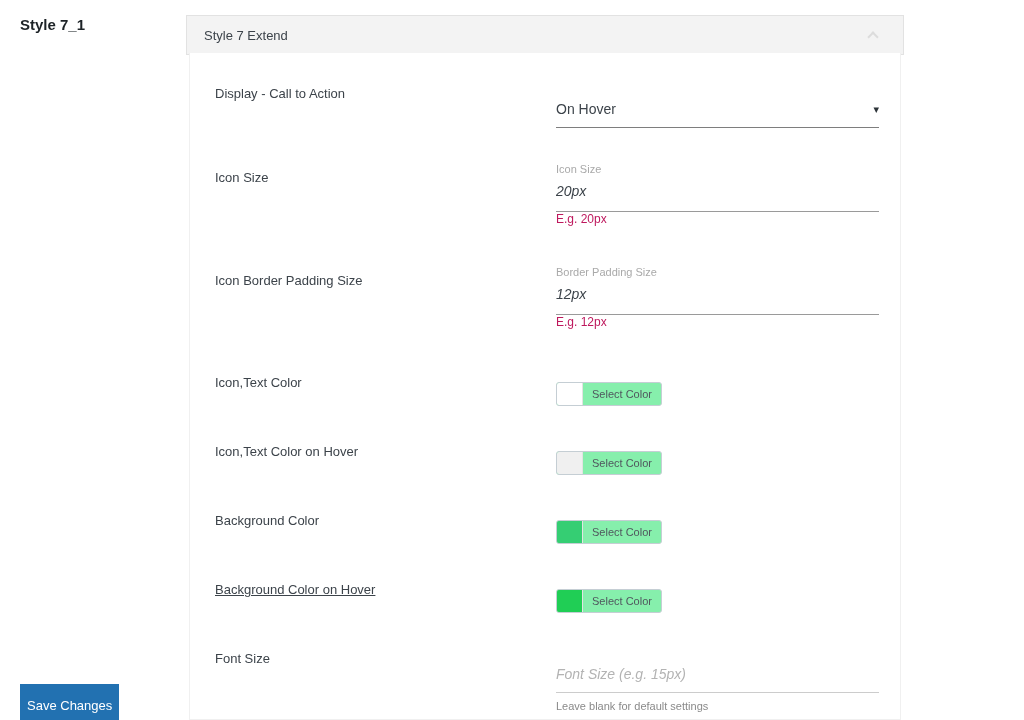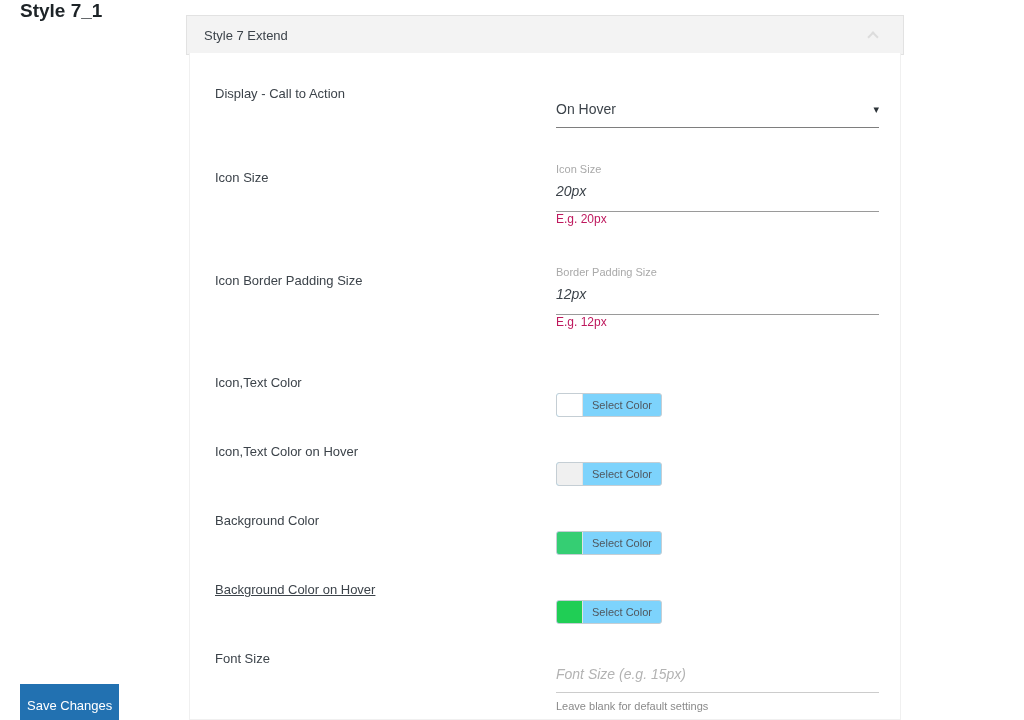--- a/index.html
+++ b/index.html
@@ -1,19 +1,19 @@
 <!DOCTYPE html>
 <html><head>
 <meta charset="utf-8">
 <style>
   * { margin:0; padding:0; box-sizing:border-box; }
   html,body { width:1024px; height:720px; background:#ffffff; overflow:hidden; }
   body { font-family:"Liberation Sans", sans-serif; position:relative; color:#3c434a; }
 
-  .sidebar-title { position:absolute; left:20px; top:0; font-size:19px; font-weight:700; color:#1d2327; }
+  .sidebar-title { position:absolute; left:20px; top:16px; font-size:15px; font-weight:700; color:#1d2327; }
 
   .panel { position:absolute; left:186px; top:15px; width:718px; height:705px; }
   .panel-header {
     position:relative; height:40px; background:#f3f3f3;
     border:1px solid #e2e2e2; display:flex; align-items:center;
     padding-left:17px; font-size:13px; color:#3c434a; cursor:pointer;
   }
   .chevron-up {
     position:absolute; right:26px; top:17px; width:8px; height:8px;
     border-left:2px solid #dcdcdc; border-top:2px solid #dcdcdc; transform:rotate(45deg);
@@ -48,22 +48,22 @@
   .float-label { font-size:11px; color:#a9a9a9; display:block; }
   .text-input {
     display:block; width:100%; margin-top:8px; padding:0 0 12px 0;
     border:none; border-bottom:1px solid #9a9a9a; outline:none;
     font-family:"Liberation Sans", sans-serif; font-size:14px; color:#3c434a; background:transparent;font-style:italic;
   }
   .text-input::placeholder { color:#b3b3b3; }
   .hint { font-size:12px; color:#be185d; }
 
   .color-btn {
-    margin-top:18px; display:inline-flex; height:24px; min-width:84px;
-    border:1px solid #c5ced4; border-radius:3px; background:#7dd3fc;
+    margin-top:7px; display:inline-flex; height:24px; min-width:84px;
+    border:1px solid #c5ced4; border-radius:3px; background:#86efac;
     overflow:hidden; cursor:pointer; align-items:stretch; padding:0;
   }
   .swatch { width:26px; border-right:1px solid #e3e3e3; }
   .color-btn-label { font-size:11px; color:#50575e; padding:0 9px; line-height:22px; white-space:nowrap; }
 
   .fontsize-input { margin-top:15px; padding-bottom:10px; border-bottom-color:#cccccc; }
   .fontsize-hint { margin-top:7px; font-size:11px; color:#8a8a8a; }
 
   .save-btn {
     position:absolute; left:20px; top:684px; height:42px; padding:0 6px;

